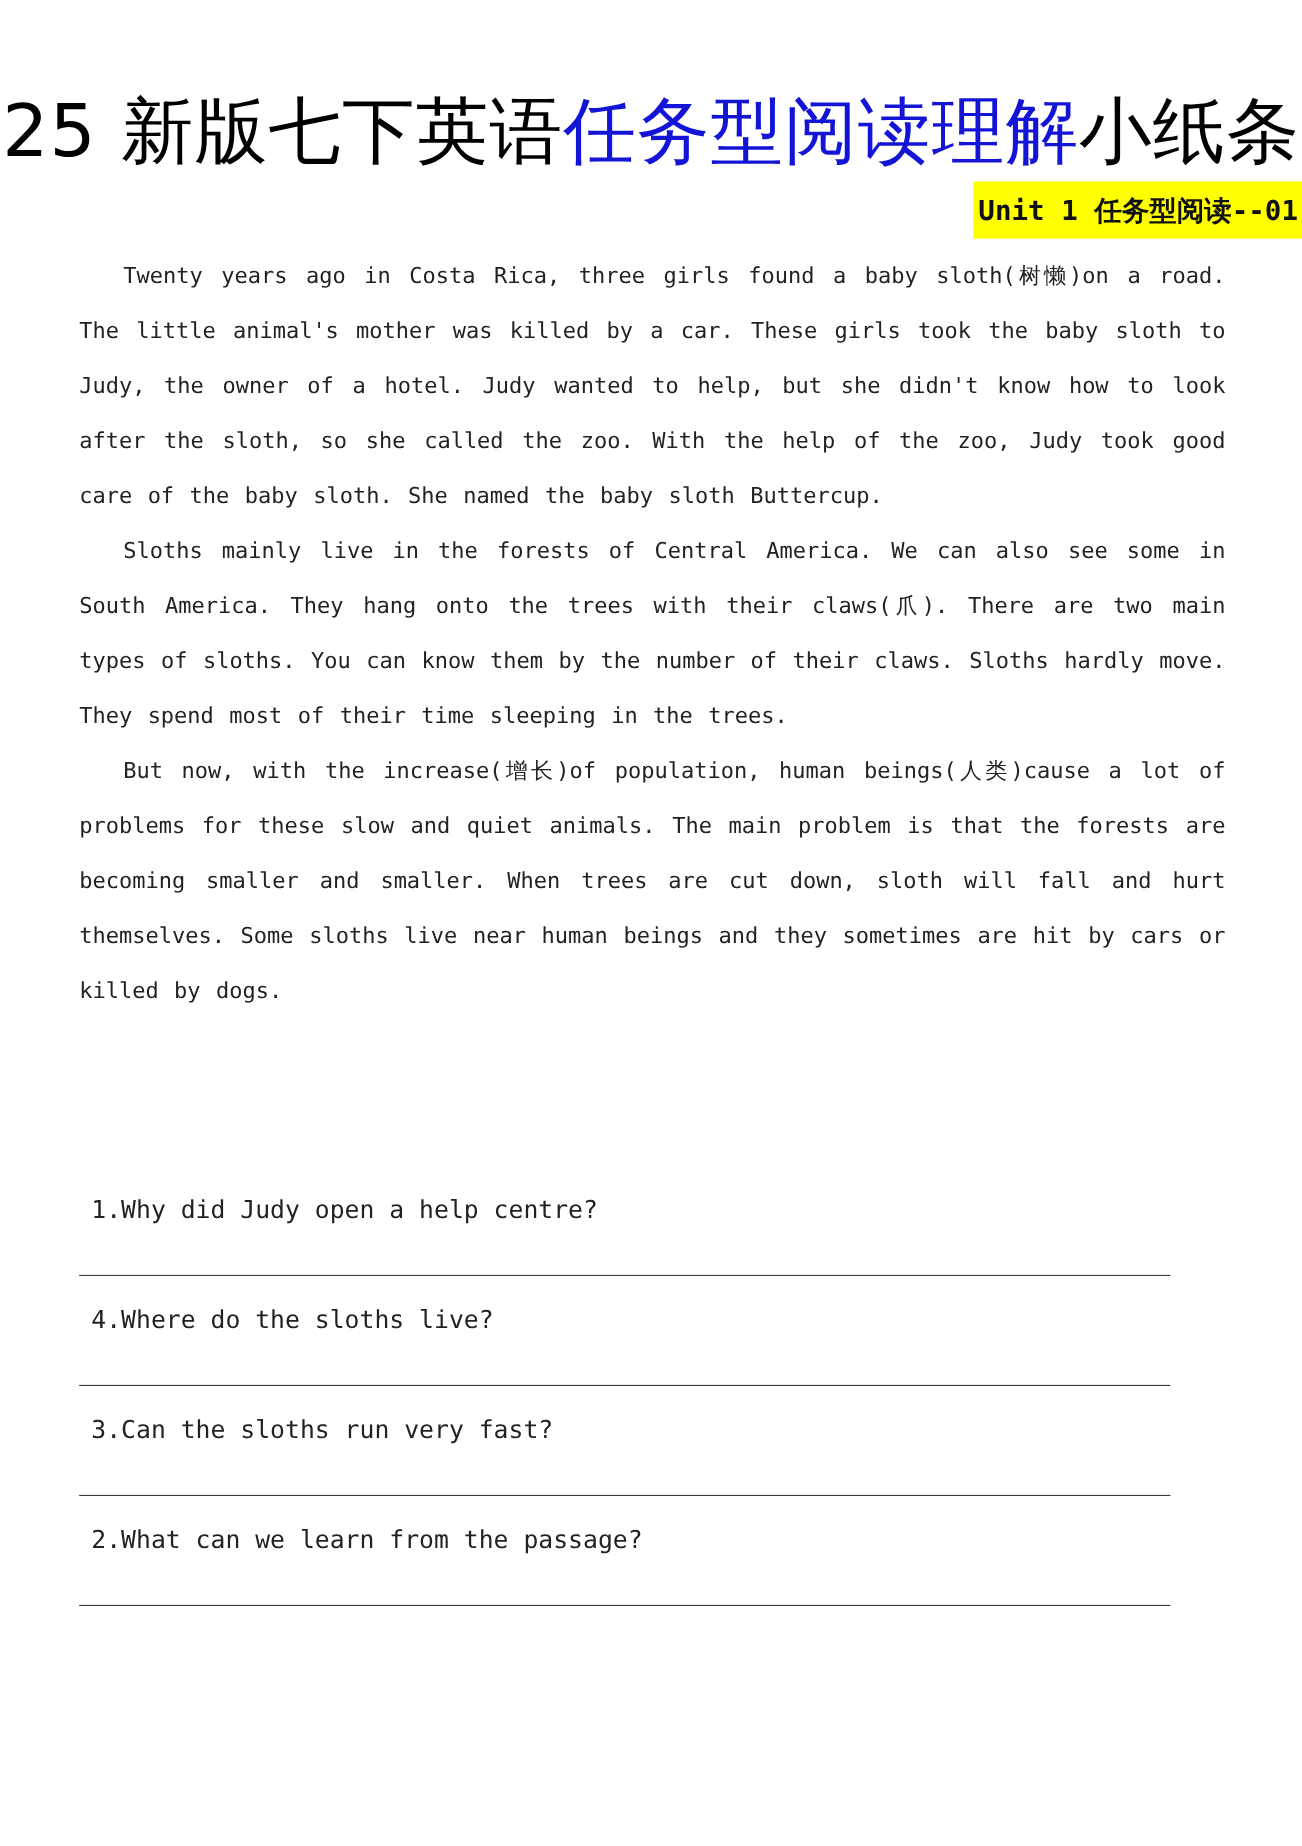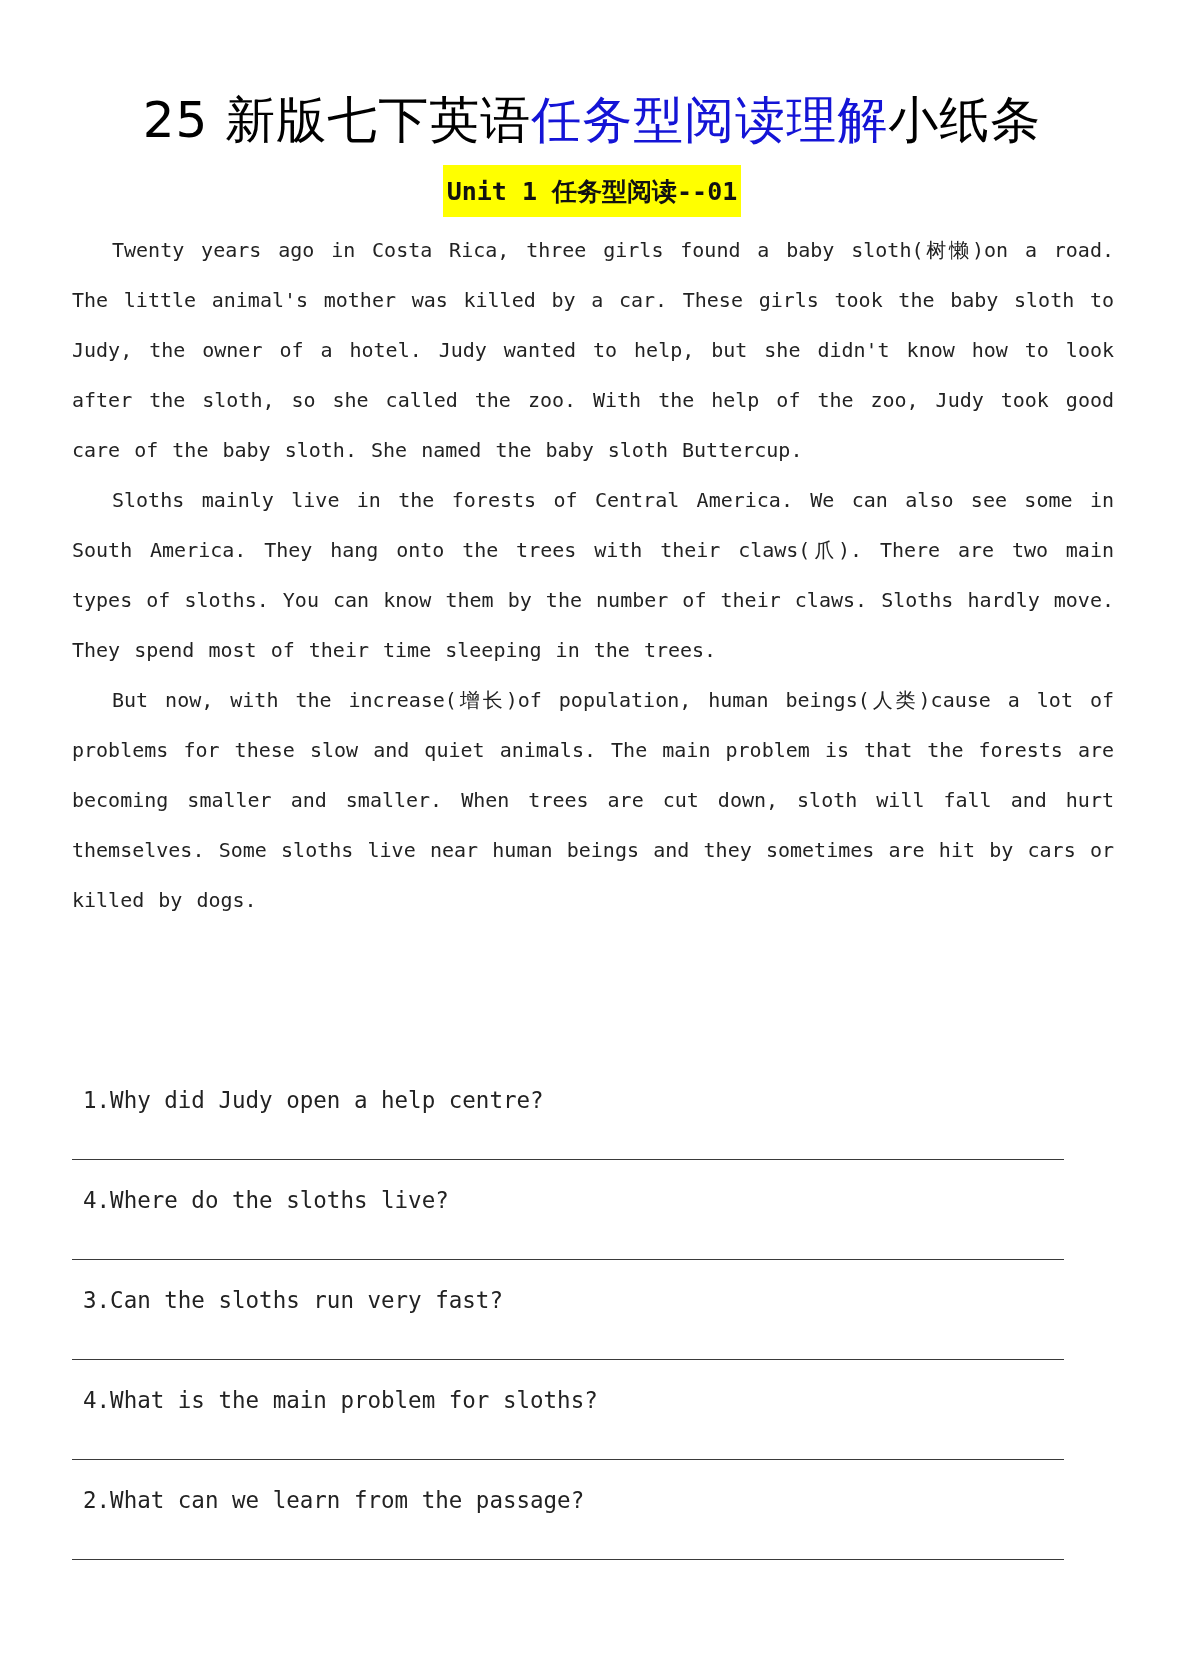--- a/index.html
+++ b/index.html
@@ -21,35 +21,35 @@
       width: 1184px;
       height: 1678px;
     }
     .title {
       position: absolute;
       top: 84px;
       left: 0;
       width: 1184px;
       text-align: center;
       font-family: "DejaVu Sans", "Liberation Sans", sans-serif;
-      font-size: 50px;
+      font-size: 66px;
       line-height: 72px;
       color: #000000;
       letter-spacing: 1px;
       white-space: nowrap;
     }
     .title .accent {
       color: #1414d6;
     }
     .subtitle-wrap {
       position: absolute;
       top: 165px;
       left: 0;
       width: 1184px;
-      text-align: center;
+      text-align: right;
     }
     .subtitle {
       display: inline-block;
       background: #ffff00;
       padding: 8px 4px 6px 4px;
       font-family: "DejaVu Sans Mono", "Liberation Mono", monospace;
       font-size: 25px;
       line-height: 38px;
       color: #111111;
       font-weight: bold;
@@ -127,22 +127,18 @@
     </div>
     <div class="question">
       <div class="question-text">4.Where do the sloths live?</div>
       <div class="answer-line"></div>
     </div>
     <div class="question">
       <div class="question-text">3.Can the sloths run very fast?</div>
       <div class="answer-line"></div>
     </div>
     <div class="question">
-      <div class="question-text">4.What is the main problem for sloths?</div>
-      <div class="answer-line"></div>
-    </div>
-    <div class="question">
       <div class="question-text">2.What can we learn from the passage?</div>
       <div class="answer-line"></div>
     </div>
   </div>
 
 </div>
 
 </body></html>

